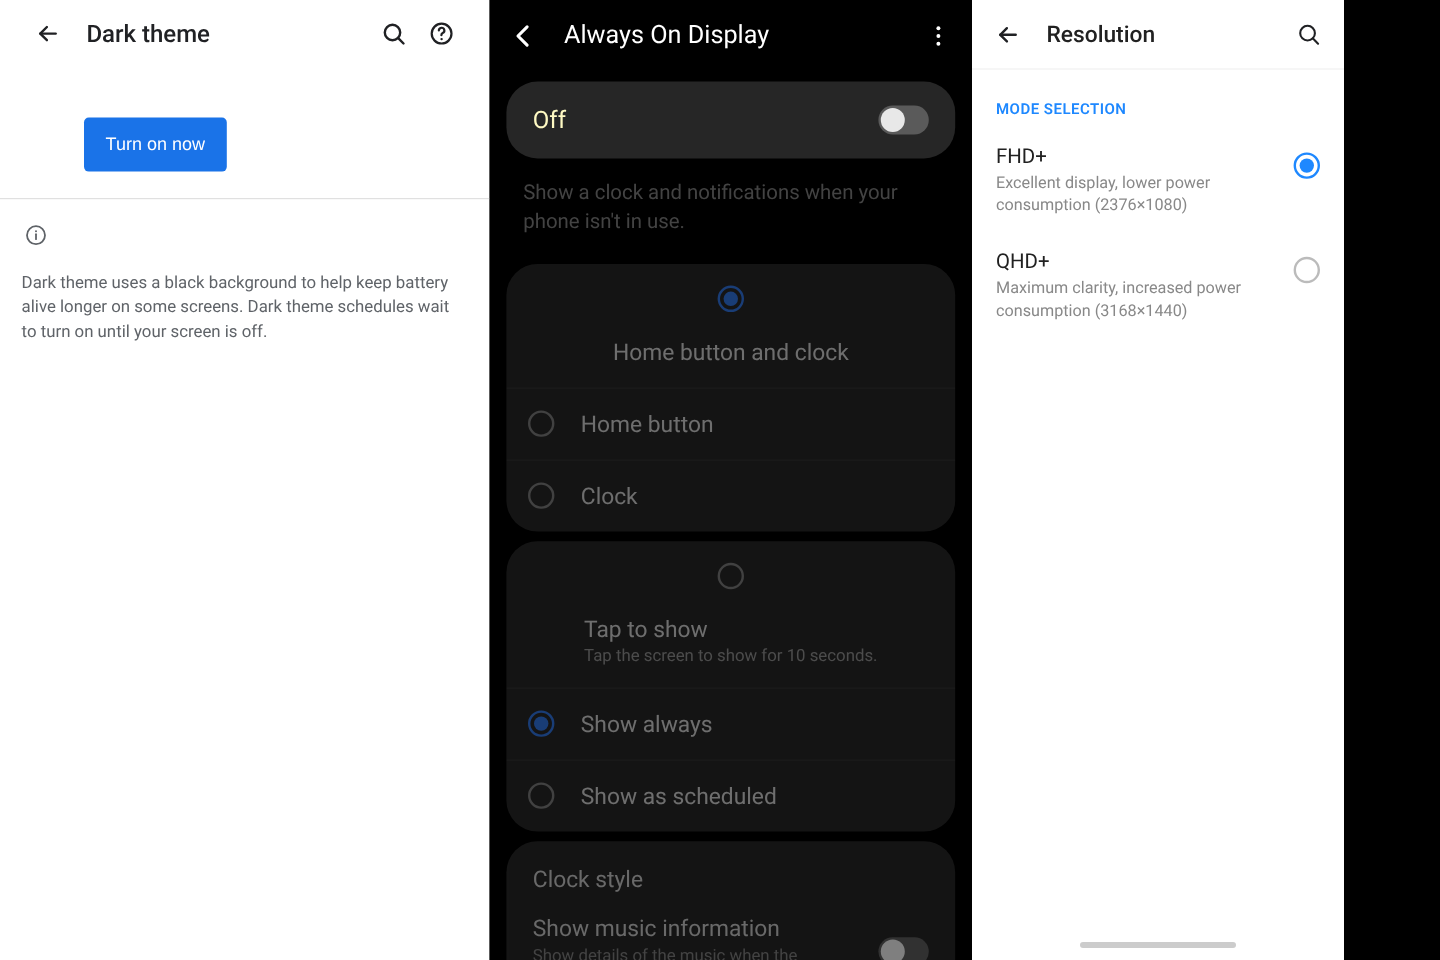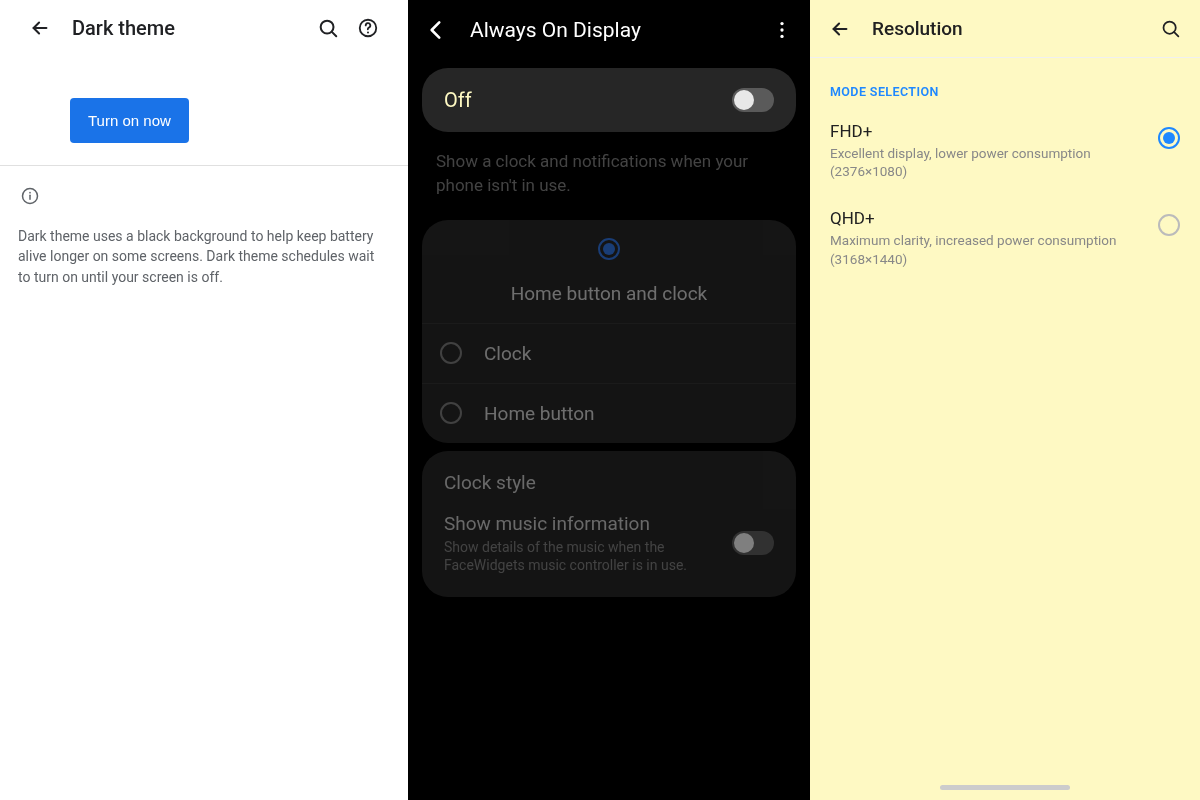--- a/index.html
+++ b/index.html
@@ -66,21 +66,21 @@
   .radio.sel::after { content:""; width:12px; height:12px; background:#2f6fd8; border-radius:50%; }
   .p2-row-label { font-size: 19px; color:#c9c9c9; }
   .p2-row-sub { font-size: 14px; color:#8a8a8a; margin-top:3px; }
   .p2-plain-row { padding: 20px 22px 4px 22px; border-top:none;}
   .p2-plain-label { font-size: 19px; color:#bfbfbf; }
   .p2-music-row { display:flex; align-items:center; padding: 14px 22px 22px 22px; gap:12px;}
   .p2-music-text { flex:1; }
   .p2-music-title { font-size: 19px; color:#bfbfbf; }
   .p2-music-sub { font-size: 14px; color:#7a7a7a; margin-top:3px; line-height:1.35;}
   
-  .p3 { width: 390px; background: #fef9c3; color: #212121; }
+  .p3 { width: 310px; background: #ffffff; color: #212121; }
   .p3-header { display:flex; align-items:center; height:58px; padding: 0 10px; border-bottom:1px solid #f0f0f0;}
   .p3-title { font-size: 19px; font-weight:500; margin-left: 12px; flex:1; }
   .p3-section-label {
     color:#1e88ff; font-size:12.5px; font-weight:600; letter-spacing:0.4px;
     padding: 26px 20px 12px 20px;
   }
   .p3-row { display:flex; padding: 10px 20px 18px 20px; gap: 3px; cursor:pointer;}
   .p3-row-text { flex:1; }
   .p3-row-title { font-size:17px; color:#212121; }
   .p3-row-sub { font-size:13.5px; color:#888; margin-top:3px; line-height:1.35;}
@@ -166,31 +166,52 @@
   <div class="p2-card p2-dimmed" id="p2-group1">
       <div class="p2-list-row">
         <div class="radio sel"></div>
         <div>
           <div class="p2-row-label">Home button and clock</div>
         </div>
       </div>
       <div class="p2-list-row">
         <div class="radio"></div>
         <div>
+          <div class="p2-row-label">Home button</div>
+        </div>
+      </div>
+      <div class="p2-list-row">
+        <div class="radio"></div>
+        <div>
           <div class="p2-row-label">Clock</div>
         </div>
       </div>
-      <div class="p2-list-row">
-        <div class="radio"></div>
-        <div>
-          <div class="p2-row-label">Home button</div>
-        </div>
-      </div>
-    </div>
-
+    </div>
+
+  <div class="p2-card p2-dimmed" id="p2-group2">
+      <div class="p2-list-row">
+        <div class="radio"></div>
+        <div>
+          <div class="p2-row-label">Tap to show</div>
+          <div class="p2-row-sub">Tap the screen to show for 10 seconds.</div>
+        </div>
+      </div>
+      <div class="p2-list-row">
+        <div class="radio sel"></div>
+        <div>
+          <div class="p2-row-label">Show always</div>
+        </div>
+      </div>
+      <div class="p2-list-row">
+        <div class="radio"></div>
+        <div>
+          <div class="p2-row-label">Show as scheduled</div>
+        </div>
+      </div>
+    </div>
 
   <div class="p2-card p2-dimmed">
     <div class="p2-plain-row">
       <div class="p2-plain-label">Clock style</div>
     </div>
     <div class="p2-music-row">
       <div class="p2-music-text">
         <div class="p2-music-title">Show music information</div>
         <div class="p2-music-sub">Show details of the music when the FaceWidgets music controller is in use.</div>
       </div>

